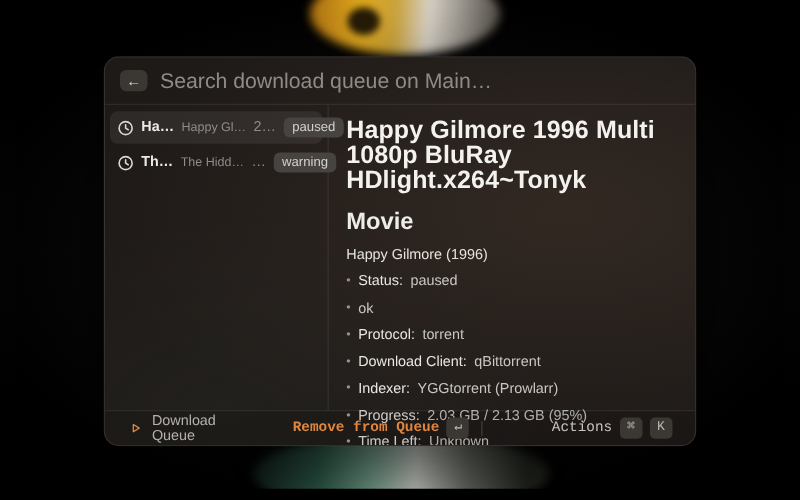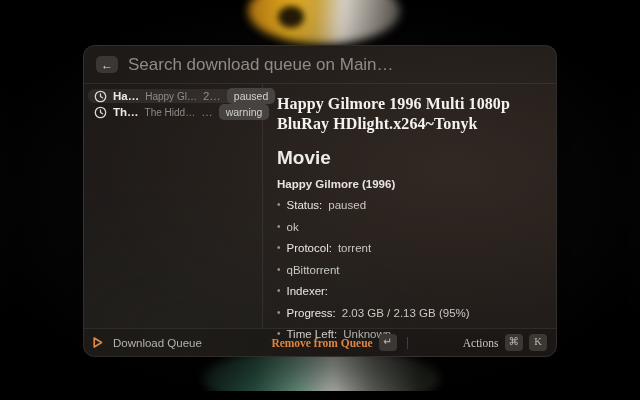--- a/index.html
+++ b/index.html
@@ -47,52 +47,52 @@
     color:#dedbd8; font-size:12px; line-height:1; display:flex; align-items:center;
     justify-content:center; cursor:pointer; flex:0 0 auto; }
   .search-input { flex:1; background:transparent; border:none; outline:none;
     color:#e9e6e3; font-size:17px; font-family:"Liberation Sans", sans-serif; }
   .search-input::placeholder { color:#8f8b86; opacity:1; }
 
   
   .panel-body { flex:1; display:flex; min-height:0; }
   .list { width:179px; flex:0 0 179px; border-right:1px solid rgba(255,255,255,0.08);
     padding:5px 4px; }
-  .row { height:14px; display:flex; align-items:center; gap:6px; padding:0 6px;
+  .row { height:26px; display:flex; align-items:center; gap:6px; padding:0 6px;
     border-radius:6px; margin-bottom:2px; cursor:default; }
   .row.selected { background:rgba(255,255,255,0.07); }
   .row svg { flex:0 0 auto; }
   .row-title { font-weight:bold; color:#ebe8e5; font-size:11.5px; white-space:nowrap; }
   .row-sub { color:#8f8b86; font-size:10px; white-space:nowrap; }
   .row-extra { color:#8f8b86; font-size:11.5px; white-space:nowrap; }
   .badge { margin-left:auto; background:#474340; color:#d4d1cd; font-size:10.5px;
     padding:2.5px 7px; border-radius:5px; line-height:1; white-space:nowrap; }
 
   .detail { flex:1; padding:10px 14px 0 14px; min-width:0; }
-  .d-title { font-size:16px; font-weight:bold; color:#f4f2ef; line-height:20px;
-    letter-spacing:0.1px;font-family:Liberation Serif, serif; }
+  .d-title { font-size:20px; font-weight:bold; color:#f4f2ef; line-height:20px;
+    letter-spacing:0.1px; }
   .heading { font-size:19px; font-weight:bold; color:#eeece9; margin-top:13px; }
-  .movie-val { font-size:11.5px; font-weight:bold; color:#e7e4e1; margin-top:9px; }
+  .movie-val { font-size:11.5px; font-weight:normal; color:#e7e4e1; margin-top:9px; }
   .bullets { list-style:none; margin-top:9px; }
   .bullets li { display:flex; align-items:baseline; gap:6px; margin-bottom:8.5px;
     font-size:11.5px; line-height:13px; }
   .dot { color:#97938e; font-size:10px; flex:0 0 auto; transform:translateY(-1px); }
   .b-label { font-weight:normal; color:#e9e6e3; white-space:nowrap; }
   .b-value { color:#cac7c2; white-space:nowrap; }
 
   
   .footer { height:28px; flex:0 0 28px; border-top:1px solid rgba(255,255,255,0.08);
-    display:flex; align-items:center; padding:0 6px; gap:8px;
+    display:flex; align-items:center; padding:0 20px; gap:8px;
     background:rgba(0,0,0,0.12); }
   .footer-left { display:flex; align-items:center; gap:8px; }
   .footer-label { color:#b5b1ac; font-size:11.5px; }
   .footer-right { margin-left:auto; display:flex; align-items:center; gap:7px; }
   .action-btn { display:flex; align-items:center; gap:6px; cursor:pointer;
     background:transparent; border:none; padding:2px 3px; border-radius:5px;
-    font-family:Liberation Serif, serif;margin-left:45px; }
+    font-family:Liberation Mono, monospace;margin-left:45px; }
   .remove-label { color:#df8640; font-size:11.5px; font-weight:bold; white-space:nowrap; }
   .actions-label { color:#c8c5c0; font-size:11.5px;text-align:right; }
   .keycap { min-width:18px; height:17px; background:#3b3733; border-radius:4px;
     color:#bcb8b3; font-size:10.5px; display:flex; align-items:center;
     justify-content:center; padding:0 4px; line-height:1; }
   .vdivider { width:1px; height:12px; background:rgba(255,255,255,0.16); }
 </style>
 </head>
 <body>
 
@@ -159,25 +159,27 @@
           <span class="dot">•</span>
           <span class="b-value">ok</span>
         </li>
         <li>
           <span class="dot">•</span>
           <span class="b-label">Protocol:</span>
           <span class="b-value">torrent</span>
         </li>
         <li>
           <span class="dot">•</span>
+          <span class="b-label">Download Client:</span>
           <span class="b-value">qBittorrent</span>
         </li>
         <li>
           <span class="dot">•</span>
           <span class="b-label">Indexer:</span>
+          <span class="b-value">YGGtorrent (Prowlarr)</span>
         </li>
         <li>
           <span class="dot">•</span>
           <span class="b-label">Progress:</span>
           <span class="b-value">2.03 GB / 2.13 GB (95%)</span>
         </li>
         <li>
           <span class="dot">•</span>
           <span class="b-label">Time Left:</span>
           <span class="b-value">Unknown</span>

